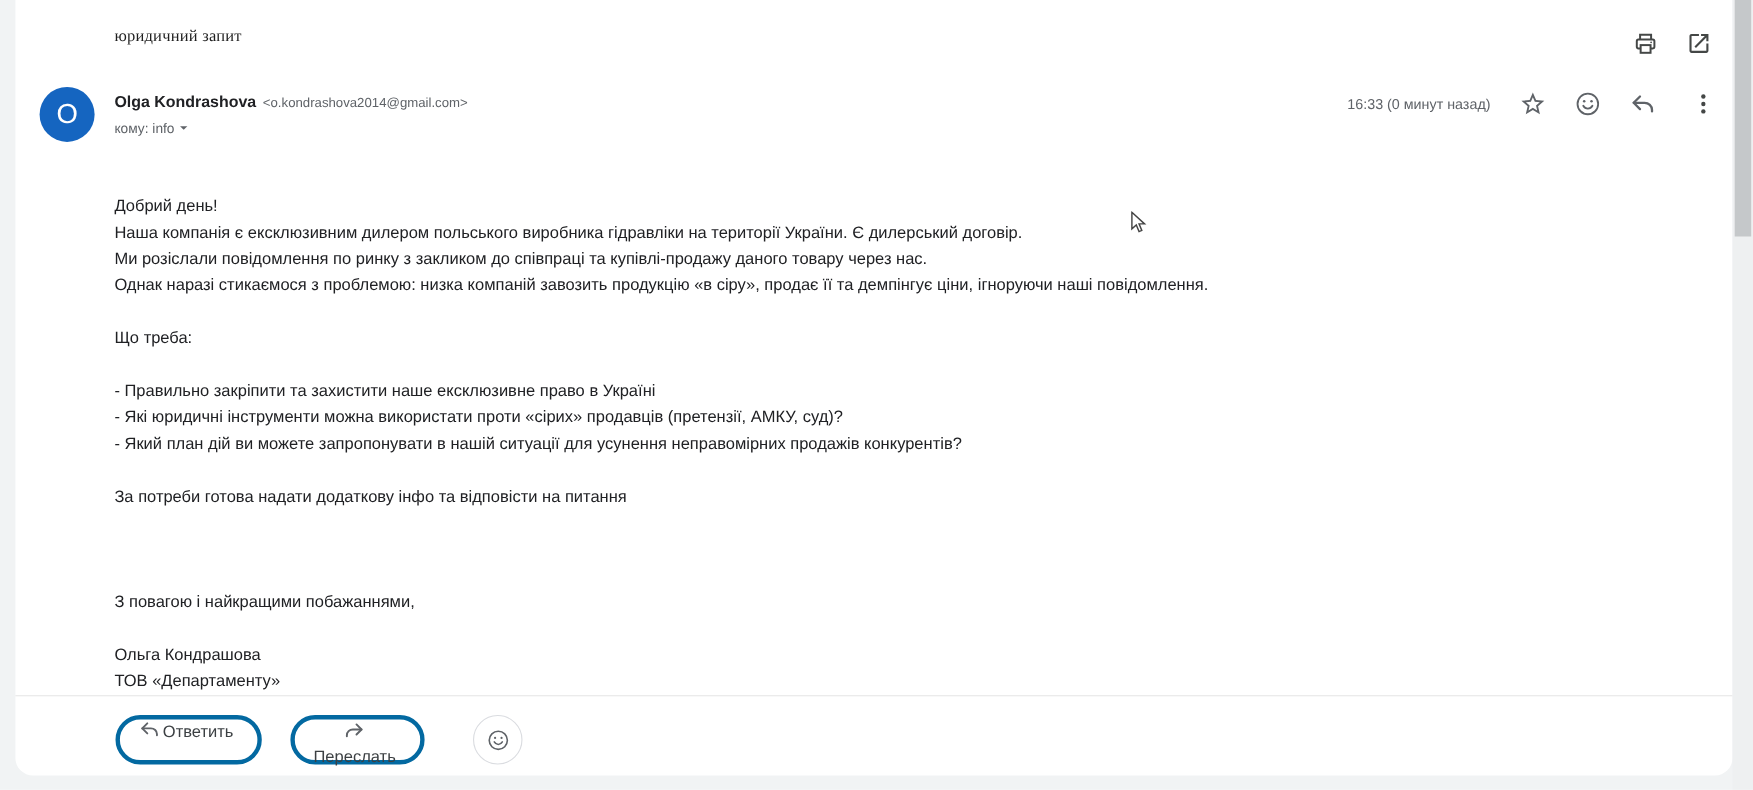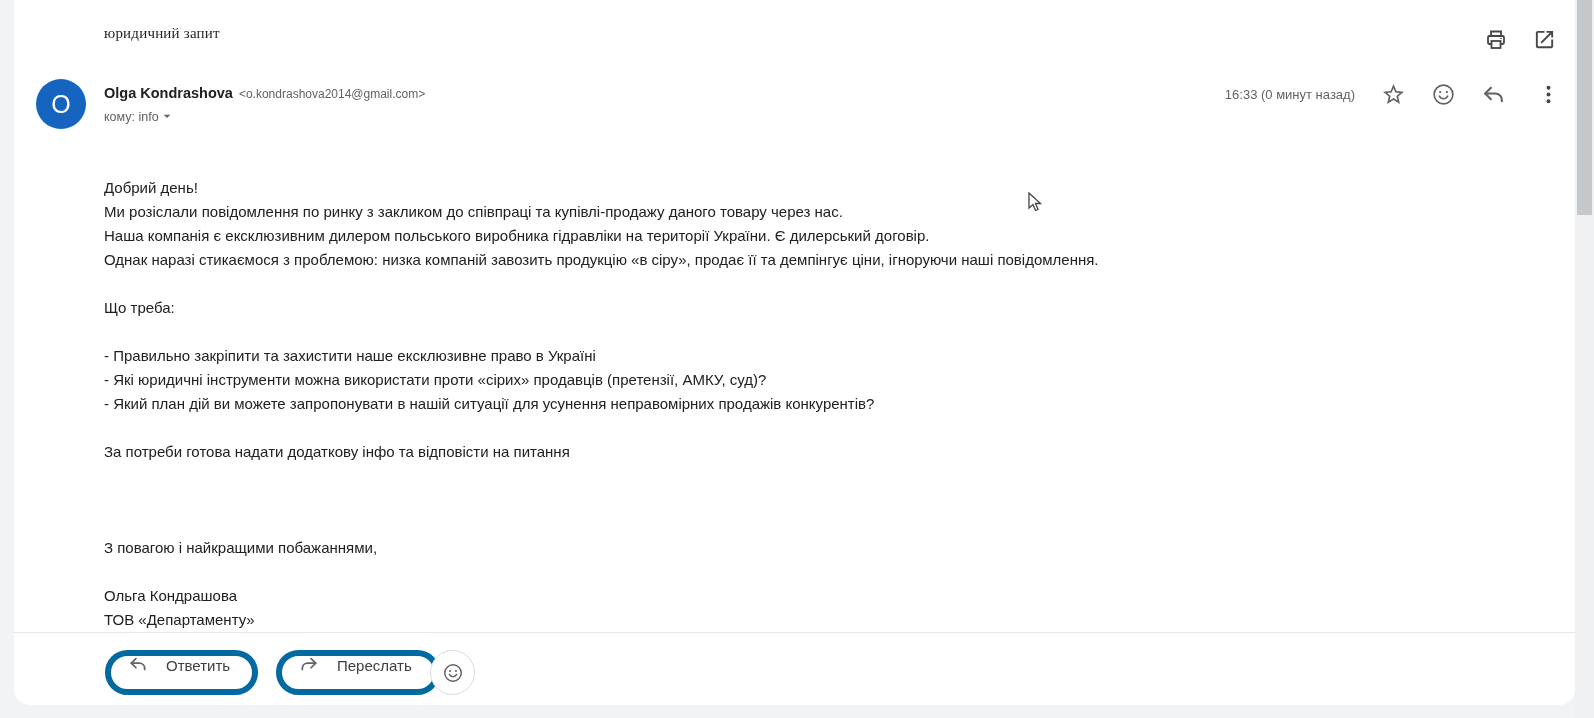--- a/index.html
+++ b/index.html
@@ -45,23 +45,23 @@
   .body-line {
     min-height:24px; line-height:24px; font-size:15px; color:#202124;
     white-space:nowrap;
   }
   .divider {
     position:absolute; left:14px; top:632px; width:1561px; height:1px;
     background:#e7e7e7;
   }
   .pill-btn {
     position:absolute; top:650px; height:45px;
-    display:flex; align-items:center; gap:18px;
+    display:flex; align-items:center; gap:2px;
     padding:0 22px 15px 17px;
-    background:#ffffff; border:6px solid #0369a1; border-radius:23px;
+    background:#ffffff; border:4px solid #0369a1; border-radius:23px;
     font-family:"Liberation Sans","DejaVu Sans",sans-serif;
     font-size:15px; font-weight:500; color:#3c4043; cursor:pointer;
   }
   .round-btn {
     position:absolute; top:650px; width:45px; height:45px;
     display:flex; align-items:center; justify-content:center;
     background:#ffffff; border:1px solid #dadce0; border-radius:50%;
     cursor:pointer; line-height:0;
   }
   .scrollbar-track {
@@ -152,22 +152,22 @@
     <svg width="25" height="25" viewBox="0 0 24 24" fill="#444746">
       <circle cx="12" cy="5.5" r="1.9"></circle>
         <circle cx="12" cy="12" r="1.9"></circle>
         <circle cx="12" cy="18.5" r="1.9"></circle>
     </svg>
   </span>
 </button>
 
 <div class="body-text">
   <div class="body-line">Добрий день!</div>
+  <div class="body-line">Наша компанія є ексклюзивним дилером польського виробника гідравліки на території України. Є дилерський договір.</div>
   <div class="body-line">Ми розіслали повідомлення по ринку з закликом до співпраці та купівлі-продажу даного товару через нас.</div>
-  <div class="body-line">Наша компанія є ексклюзивним дилером польського виробника гідравліки на території України. Є дилерський договір.</div>
   <div class="body-line">Однак наразі стикаємося з проблемою: низка компаній завозить продукцію «в сіру», продає її та демпінгує ціни, ігноруючи наші повідомлення.</div>
   <div class="body-line"></div>
   <div class="body-line">Що треба:</div>
   <div class="body-line"></div>
   <div class="body-line">- Правильно закріпити та захистити наше ексклюзивне право в Україні</div>
   <div class="body-line">- Які юридичні інструменти можна використати проти «сірих» продавців (претензії, АМКУ, суд)?</div>
   <div class="body-line">- Який план дій ви можете запропонувати в нашій ситуації для усунення неправомірних продажів конкурентів?</div>
   <div class="body-line"></div>
   <div class="body-line">За потреби готова надати додаткову інфо та відповісти на питання</div>
   <div class="body-line"></div>
@@ -184,21 +184,21 @@
 <button class="pill-btn" style="left:105px;">
   <span>
     <svg width="20" height="20" viewBox="0 0 24 24" fill="none" stroke="#5f6368" stroke-width="2.1" stroke-linecap="round" stroke-linejoin="round">
       <path d="M9.5 5.5L4 11l5.5 5.5"></path>
       <path d="M4 11h9.5c3.6 0 6.5 2.7 6.5 6.2v1.3"></path>
     </svg>
   </span>
   <span>Ответить</span>
 </button>
 
-<button class="pill-btn" style="left:276px;">
+<button class="pill-btn" style="left:264px;flex-direction:column;">
   <span>
     <svg width="20" height="20" viewBox="0 0 24 24" fill="none" stroke="#5f6368" stroke-width="2.1" stroke-linecap="round" stroke-linejoin="round" style="transform:scaleX(-1)">
       <path d="M9.5 5.5L4 11l5.5 5.5"></path>
       <path d="M4 11h9.5c3.6 0 6.5 2.7 6.5 6.2v1.3"></path>
     </svg>
   </span>
   <span>Переслать</span>
 </button>
 
 <button class="round-btn" style="left:430px;">

